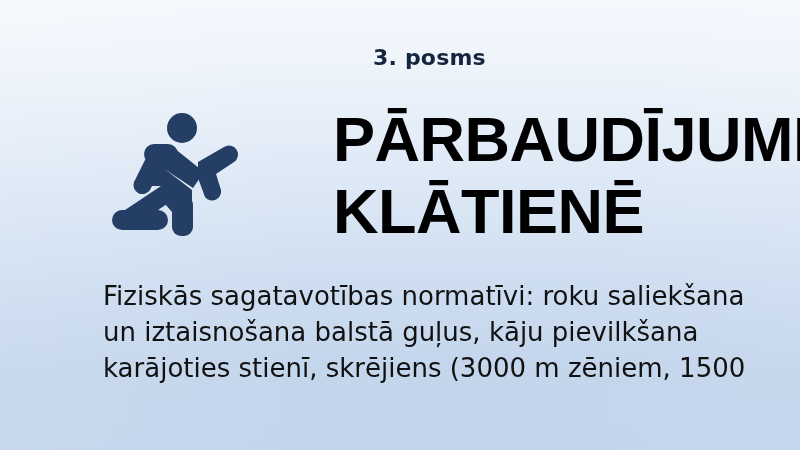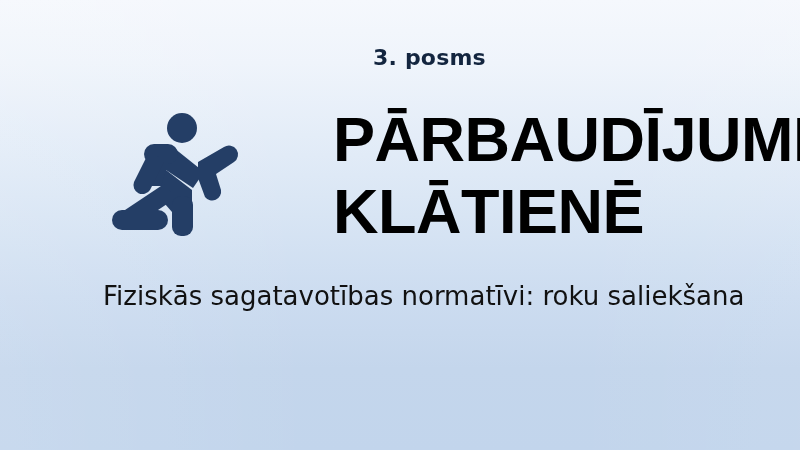--- a/index.html
+++ b/index.html
@@ -122,15 +122,17 @@
     </svg>
   </div>
 
   <div class="title">
     <span class="tline">PĀRBAUDĪJUMI</span>
     <span class="tline">KLĀTIENĒ</span>
   </div>
 
   <div class="body-text">
     <span class="bline">Fiziskās sagatavotības normatīvi: roku saliekšana</span>
+    <span class="bline">un iztaisnošana balstā guļus, kāju pievilkšana</span>
+    <span class="bline">karājoties stienī, skrējiens (3000 m zēniem, 1500</span>
   </div>
 
 </div>
 
 </body></html>

